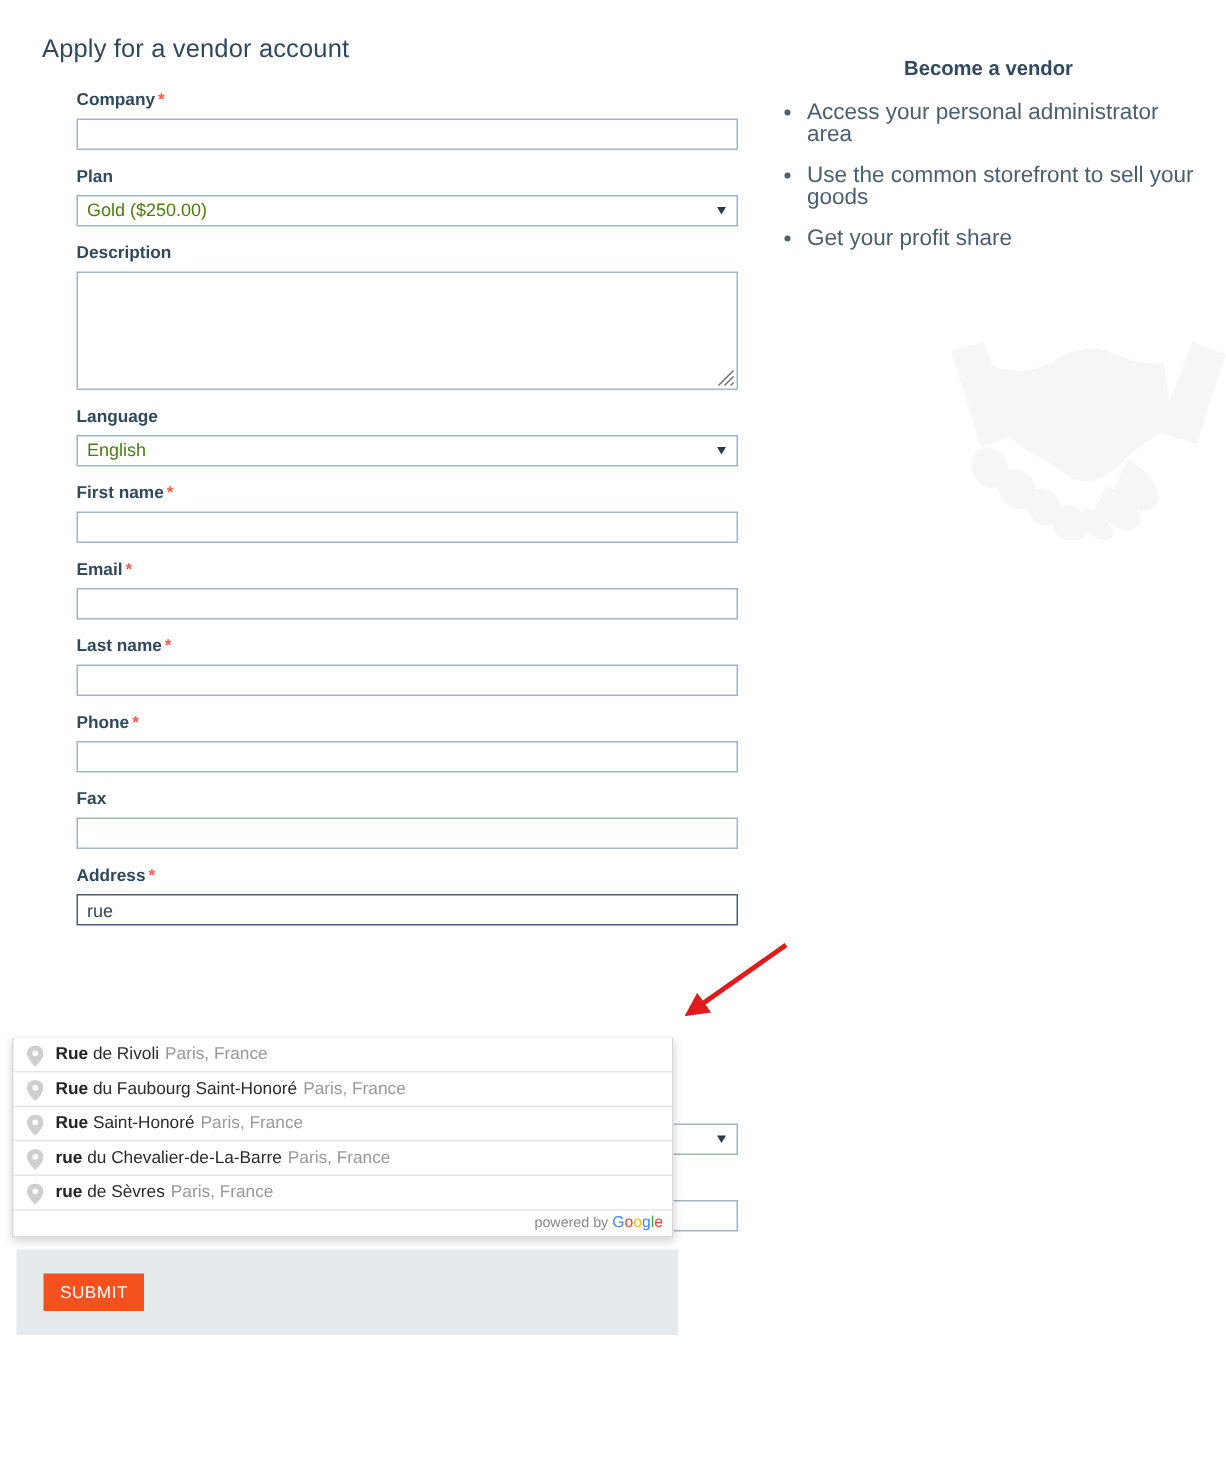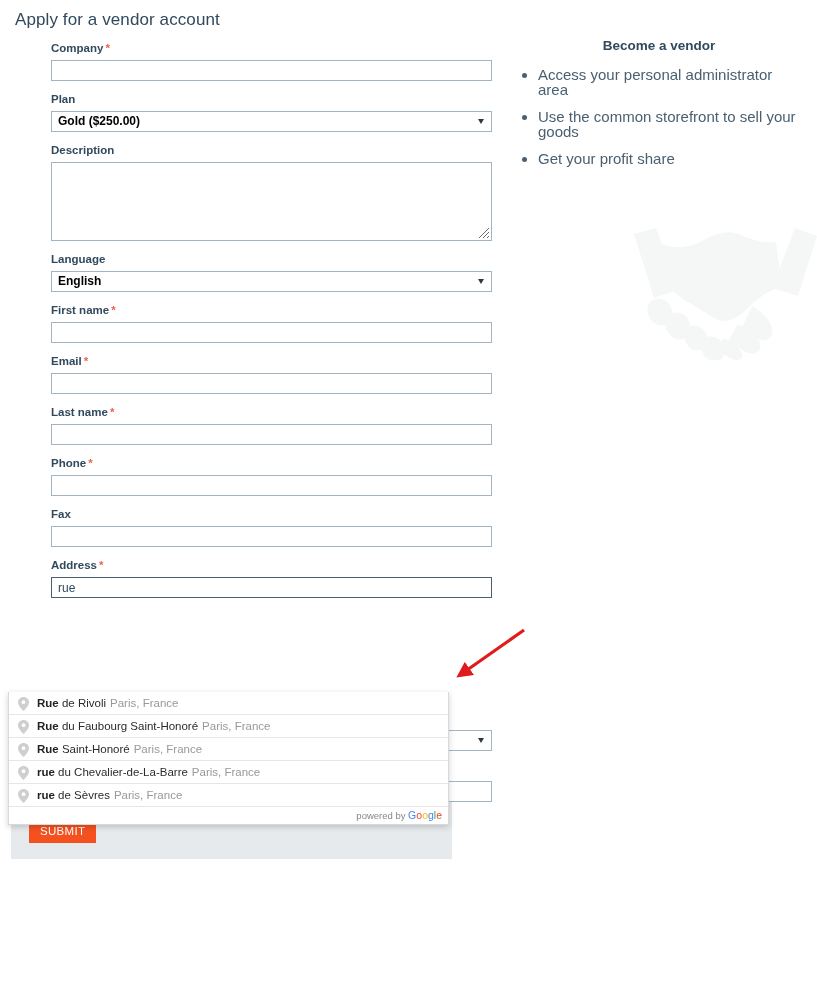--- a/index.html
+++ b/index.html
@@ -17,21 +17,21 @@
   .watermark {
     position: absolute; left: 612px; top: 228px;
     width: 205px; height: 132px; opacity: 1; pointer-events: none;
   }
 
   
   .form-col { position: absolute; left: 11px; top: 0; width: 441px; }
 
   .page-title {
     font-size: 17px; font-weight: normal; color: #31495c;
-    margin: 4px; padding: 6px 0 0 0; letter-spacing: 0.1px;
+    margin: 17px; padding: 6px 0 0 0; letter-spacing: 0.1px;
   }
 
   .field { margin-top: 11px; margin-left: 40px; }
   .field-label {
     font-size: 11.5px; font-weight: bold; color: #31495c;
     display: block; margin-bottom: 5px; line-height: 14px;
   }
   .req { color: #f0604d; font-weight: bold; margin-left: 2px; }
 
   .text-input {
@@ -51,22 +51,22 @@
   .resize-grip {
     position: absolute; right: 1px; bottom: 1px;
     width: 12px; height: 12px;
   }
 
   .select-box {
     position: relative; width: 441px; height: 21px;
     border: 1px solid #a3b5c2; background: #fff;
   }
   .select-value {
-    font-size: 12px; color: #000000; line-height: 19px;
-    padding-left: 6px; white-space: nowrap; overflow: hidden; font-weight: bold;
+    font-size: 12px; color: #4d7c0f; line-height: 19px;
+    padding-left: 6px; white-space: nowrap; overflow: hidden;
   }
   .select-arrow {
     position: absolute; right: 7px; top: 7px;
     width: 0; height: 0;
     border-left: 3.5px solid transparent;
     border-right: 3.5px solid transparent;
     border-top: 5px solid #2e3a42;
   }
 
   
@@ -98,21 +98,21 @@
   }
   .g-b { color: #4285f4; }
   .g-r { color: #ea4335; }
   .g-y { color: #fbbc05; }
   .g-g { color: #34a853; }
   .glogo { font-weight: normal; font-size: 10.5px; letter-spacing: 0; }
 
   
   .submit-panel {
     width: 441px; height: 57px; background: #e6eaed;
-    position: relative;
+    margin-top: 12px; position: relative;
   }
   .submit-button {
     position: absolute; left: 18px; top: 16px;
     background: #f4511e; color: #ffffff;
     border: none; padding: 0 11px; height: 25px;
     font-family: "Liberation Sans", sans-serif;
     font-size: 11.5px; letter-spacing: 0.3px;
     cursor: pointer;
   }
 

